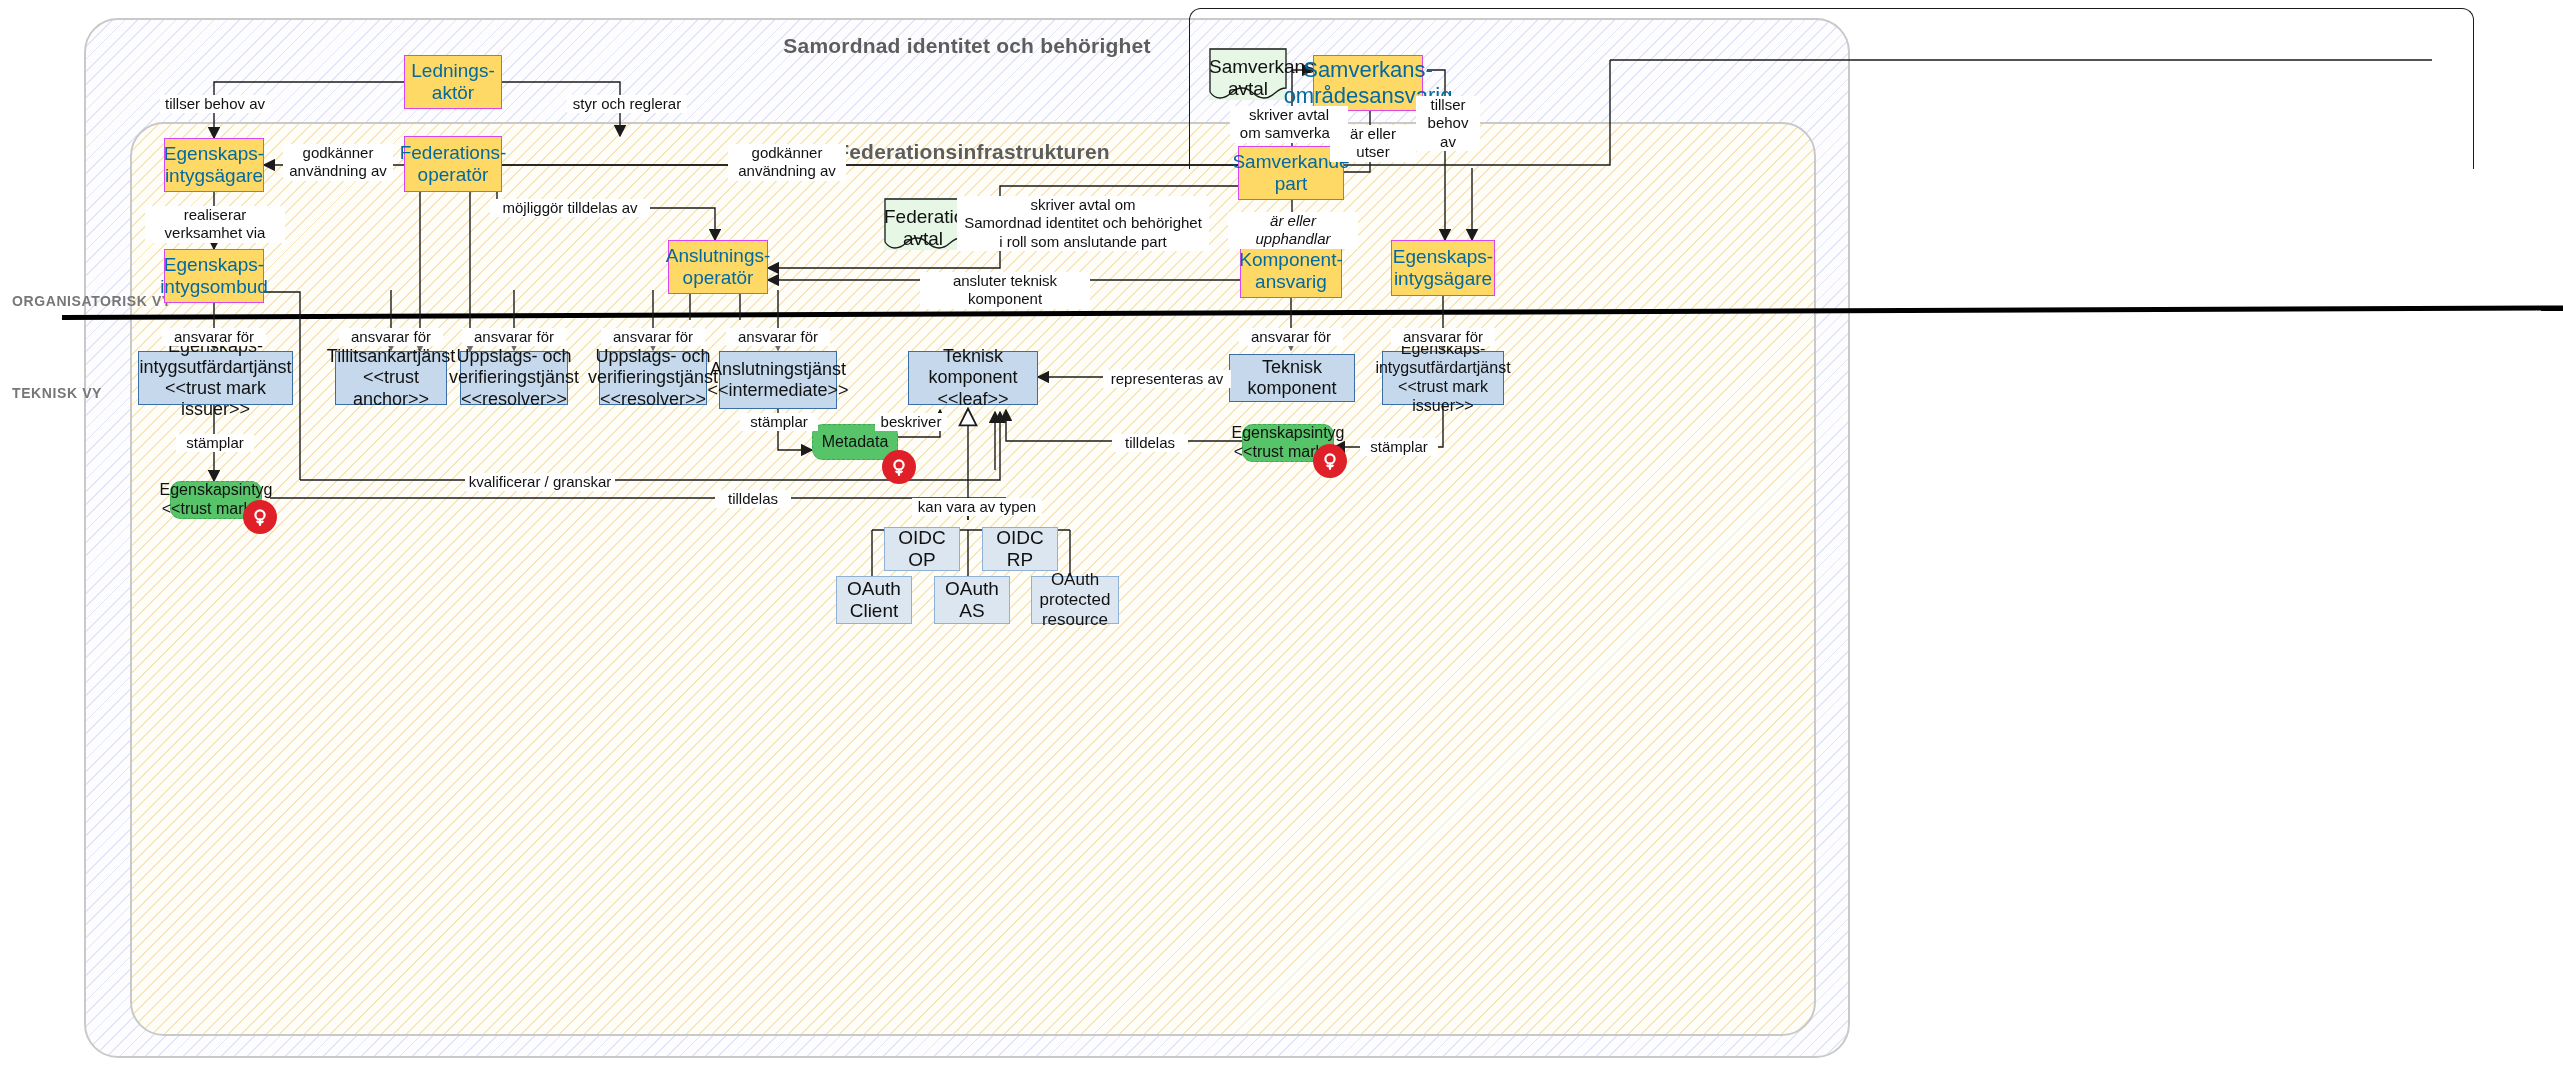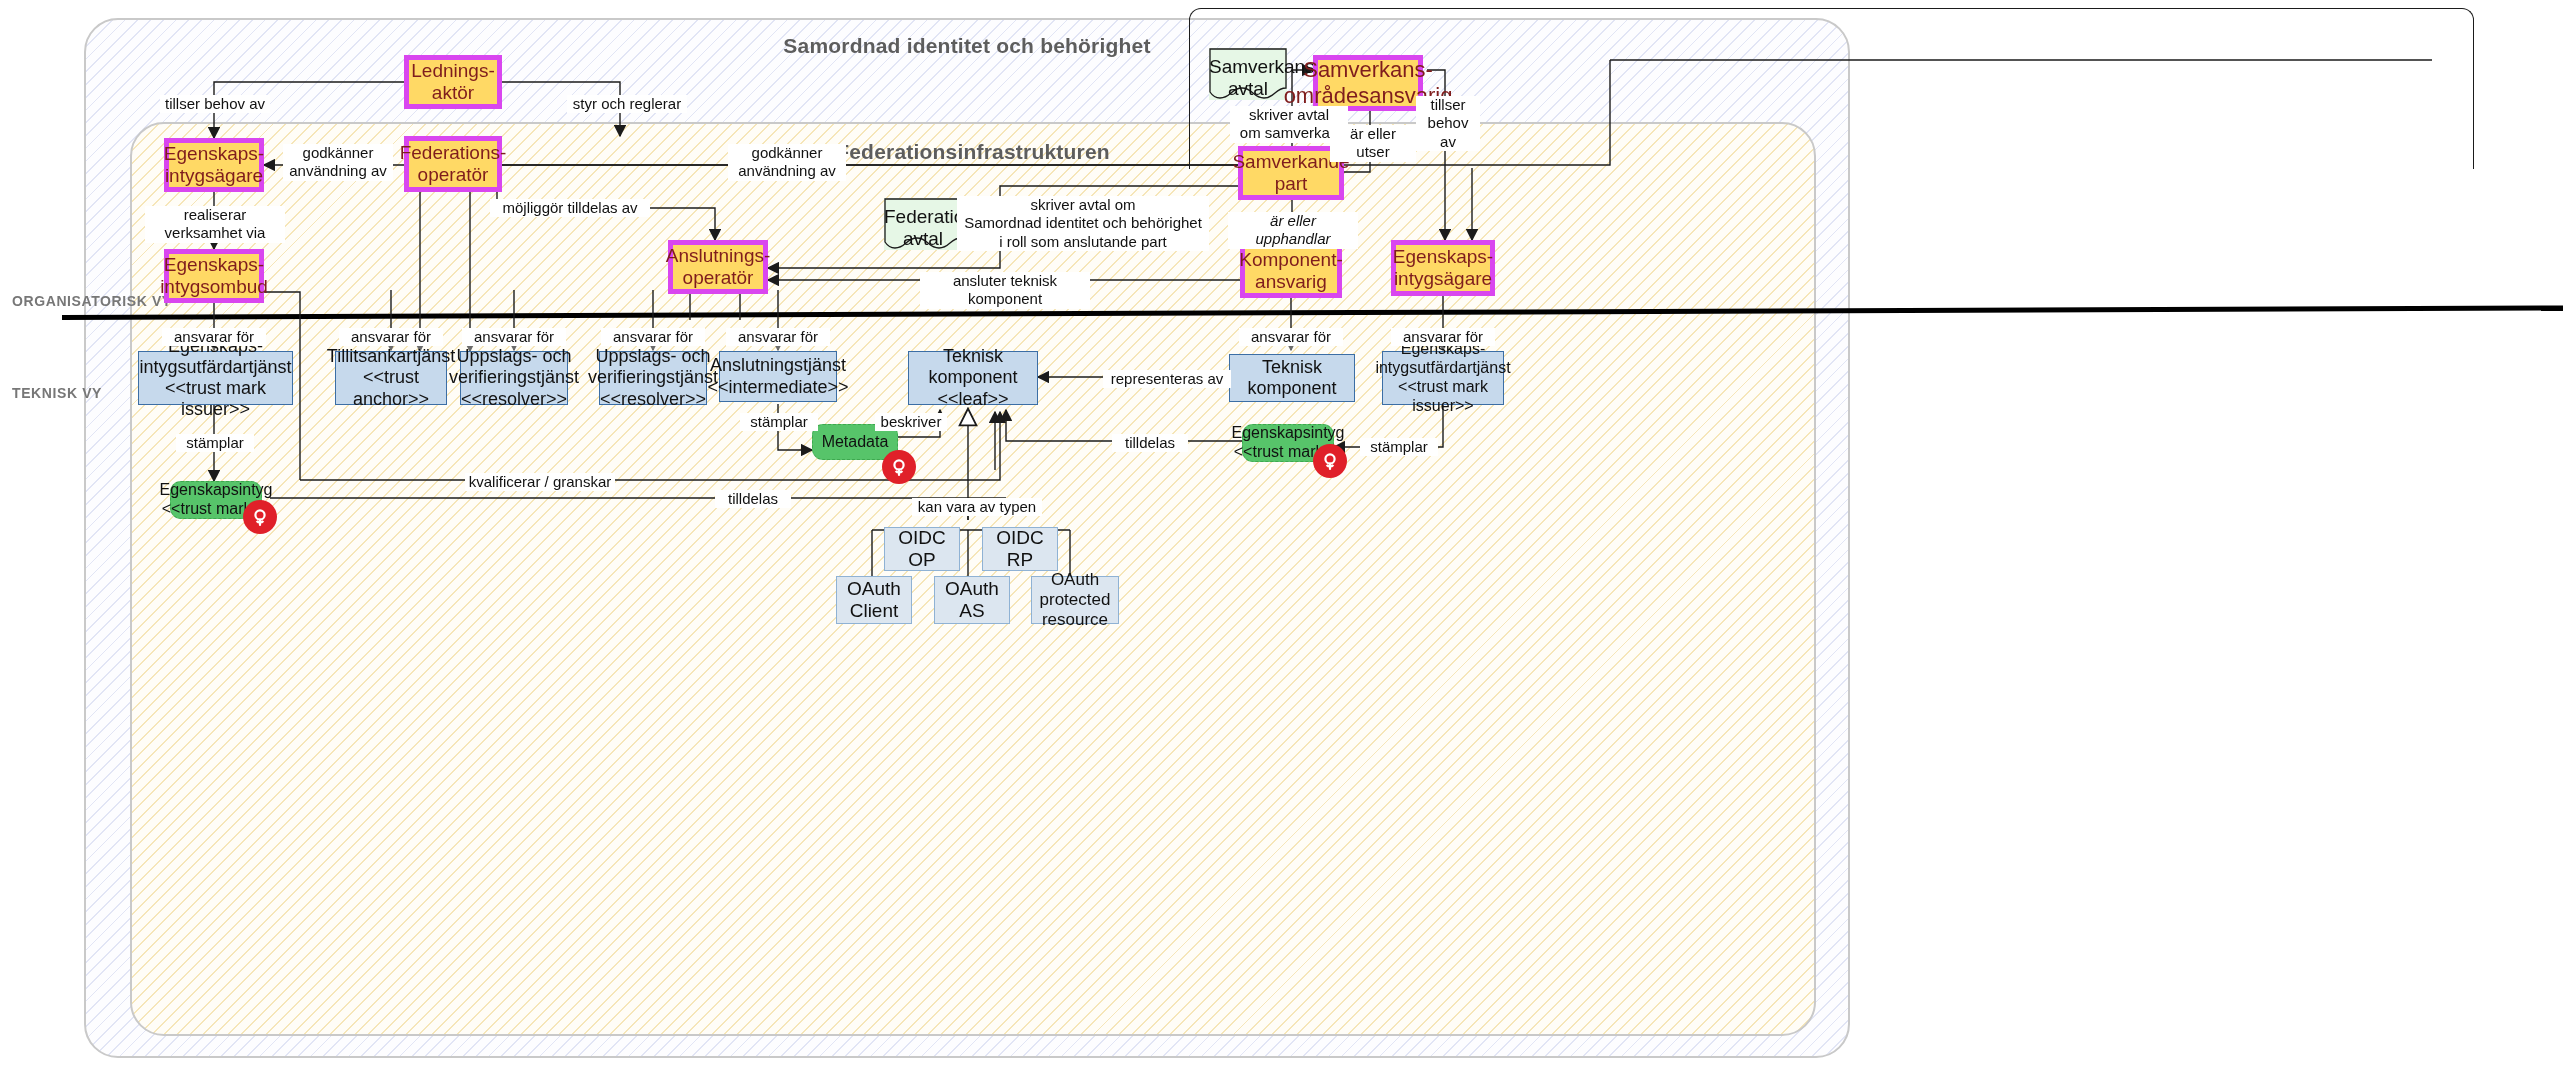--- a/index.html
+++ b/index.html
@@ -32,21 +32,21 @@
 
   
   .plainbox{position:absolute;border:1.6px solid #1b1b1b;border-radius:12px;background:transparent;}
 
   
   .node{
     position:absolute;display:flex;align-items:center;justify-content:center;
     text-align:center;line-height:1.18;box-sizing:border-box;
     font-size:19px;white-space:pre-line;
   }
-  .n-yellow{background:#ffd965;border:5px solid #d946ef;color:#7f1d1d;text-align:center;}
+  .n-yellow{background:#ffd965;border:1px solid #d946ef;color:#0369a1;text-align:center;}
   .n-blue{background:#c6d9ec;border:1.6px solid #3b6ea5;color:#111;font-size:18px;}
   .n-blue-light{background:#dce6f0;border:1.4px solid #8fb2d4;color:#111;font-size:19px;}
   .n-green{background:#57c46a;border:1.5px dashed #3ea84f;border-radius:11px;color:#111;font-size:16px;}
 
   
   .n-doc{
     position:absolute;background:#e6f7e6;font-size:19px;line-height:1.18;
     text-align:center;white-space:pre-line;color:#111;
   }
   .n-doc .doc-svg{position:absolute;left:0;top:0;}
@@ -227,21 +227,21 @@
 &lt;&lt;trust anchor&gt;&gt;</div>
 
   <div class="node n-blue" style="left:460px;top:351px;width:108px;height:54px;">Uppslags- och
 verifieringstjänst
 &lt;&lt;resolver&gt;&gt;</div>
 
   <div class="node n-blue" style="left:599px;top:351px;width:108px;height:54px;">Uppslags- och
 verifieringstjänst
 &lt;&lt;resolver&gt;&gt;</div>
 
-  <div class="node n-blue" style="left:719px;top:351px;width:118px;height:51px;">Anslutningstjänst
+  <div class="node n-blue" style="left:719px;top:351px;width:118px;height:58px;">Anslutningstjänst
 &lt;&lt;intermediate&gt;&gt;</div>
 
   <div class="node n-blue" style="left:908px;top:351px;width:130px;height:54px;">Teknisk komponent
 &lt;&lt;leaf&gt;&gt;</div>
 
   <div class="node n-blue" style="left:1229px;top:354px;width:126px;height:48px;">Teknisk komponent</div>
 
   <div class="node n-blue" style="left:1382px;top:351px;width:122px;height:54px;font-size:16px;">Egenskaps-
 intygsutfärdartjänst
 &lt;&lt;trust mark issuer&gt;&gt;</div>

